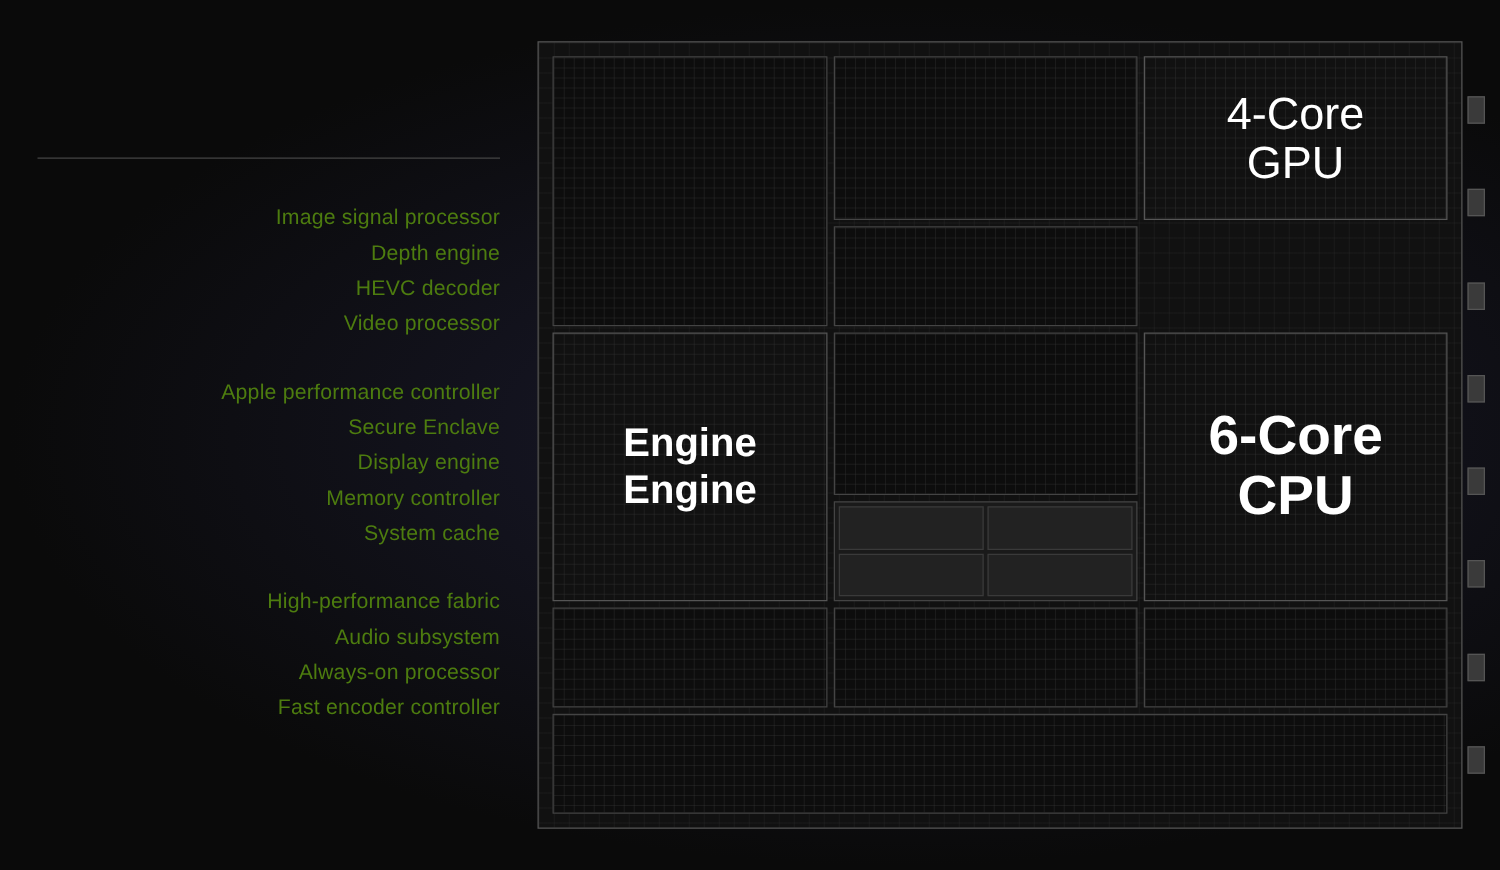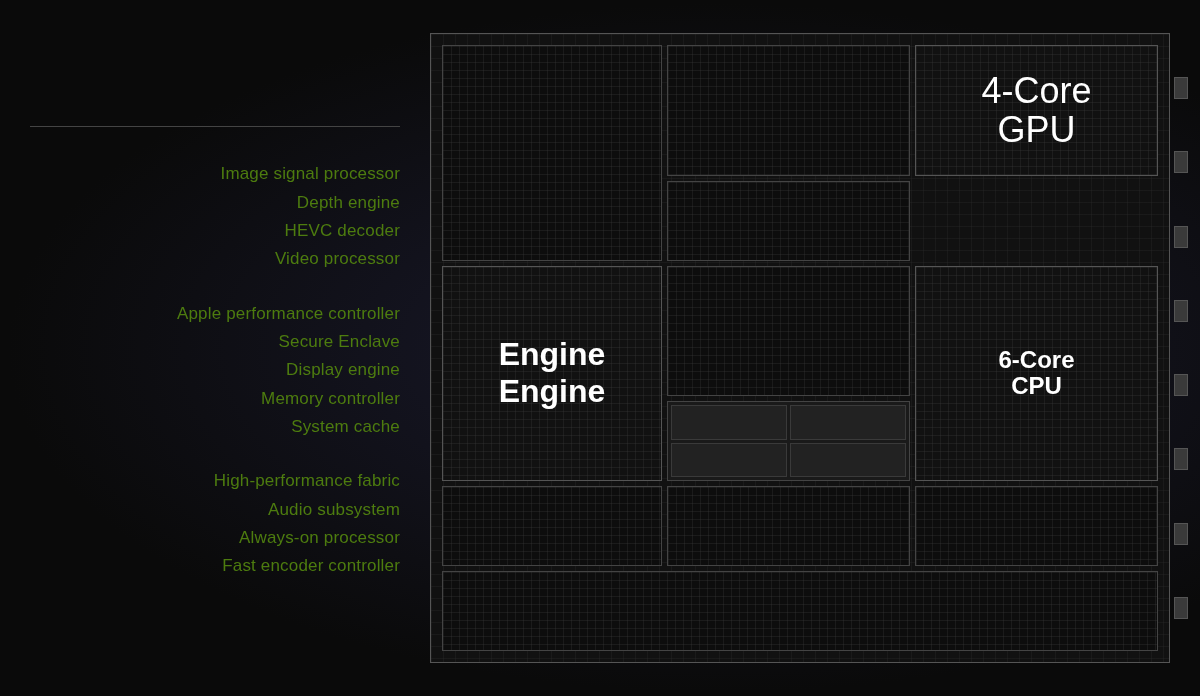--- a/index.html
+++ b/index.html
@@ -141,21 +141,21 @@
       background: #111;
       border: 1.5px solid #555;
       display: flex;
       align-items: center;
       justify-content: center;
     }
 
     .block-cpu-label {
       text-align: center;
       color: #fff;
-      font-size: 24px;
+      font-size: 44px;
       font-weight: 700;
       line-height: 1.1;
       position: relative;
       z-index: 2;
     }
 
     
     .block-neural {
       grid-column: 1;
       grid-row: 3 / 5;

